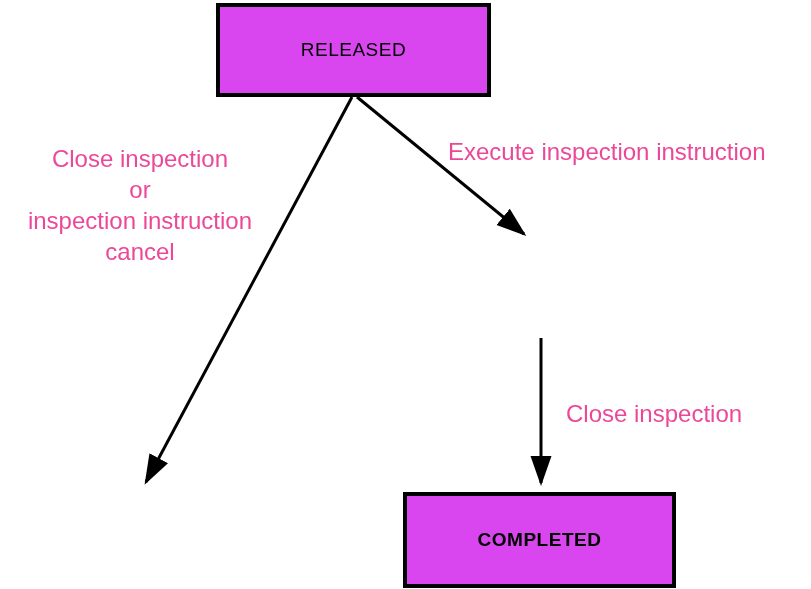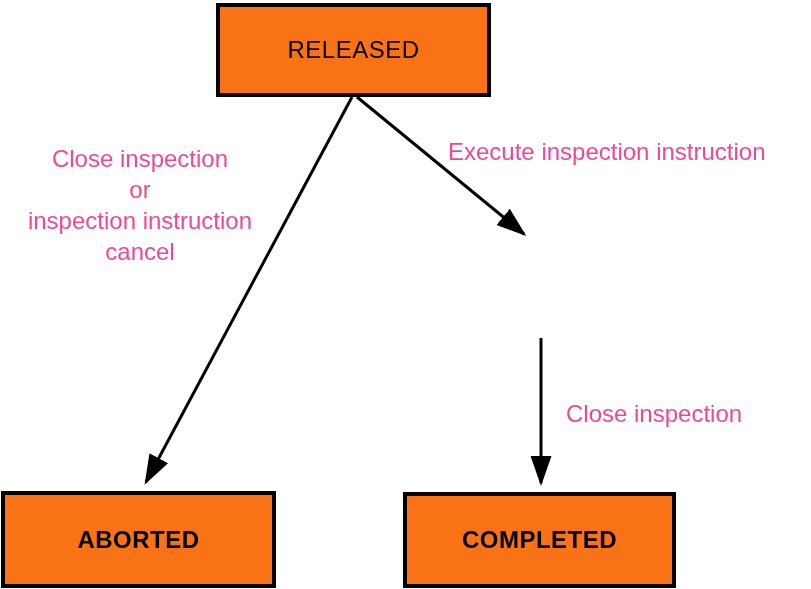--- a/index.html
+++ b/index.html
@@ -18,27 +18,27 @@
   .arrow-layer {
     position: absolute;
     left: 0;
     top: 0;
     width: 811px;
     height: 589px;
     pointer-events: none;
   }
   .node {
     position: absolute;
-    background: #f97316;
+    background: #d946ef;
     border: 4px solid #000000;
     box-sizing: border-box;
     display: flex;
     align-items: center;
     justify-content: center;
-    font-size: 24px;
+    font-size: 19px;
     color: #000000;
     letter-spacing: 0.5px;
   }
   .node.bold { font-weight: bold; }
   .node-released { left: 216px; top: 3px;   width: 275px; height: 94px; }
   .node-stopped  { left: 403px; top: 242px; width: 273px; height: 96px; }
   .node-aborted  { left: 1px;   top: 491px; width: 275px; height: 97px; }
   .node-completed{ left: 403px; top: 492px; width: 273px; height: 96px; }
   .edge-label {
     position: absolute;
@@ -77,21 +77,20 @@
       </marker>
     </defs>
     <line x1="352" y1="97" x2="146" y2="482" stroke="#000000" stroke-width="3" marker-end="url(#arrowhead)"></line>
     <line x1="357" y1="97" x2="524" y2="234" stroke="#000000" stroke-width="3" marker-end="url(#arrowhead)"></line>
     <line x1="541" y1="338" x2="541" y2="483" stroke="#000000" stroke-width="3" marker-end="url(#arrowhead)"></line>
   </svg>
 
   <div class="node node-released">RELEASED</div>
 
 
-  <div class="node bold node-aborted">ABORTED</div>
 
   <div class="node bold node-completed">COMPLETED</div>
 
   <div class="edge-label label-released-aborted">Close inspection
 or
 inspection instruction
 cancel</div>
 
   <div class="edge-label label-released-stopped">Execute inspection instruction</div>
 

